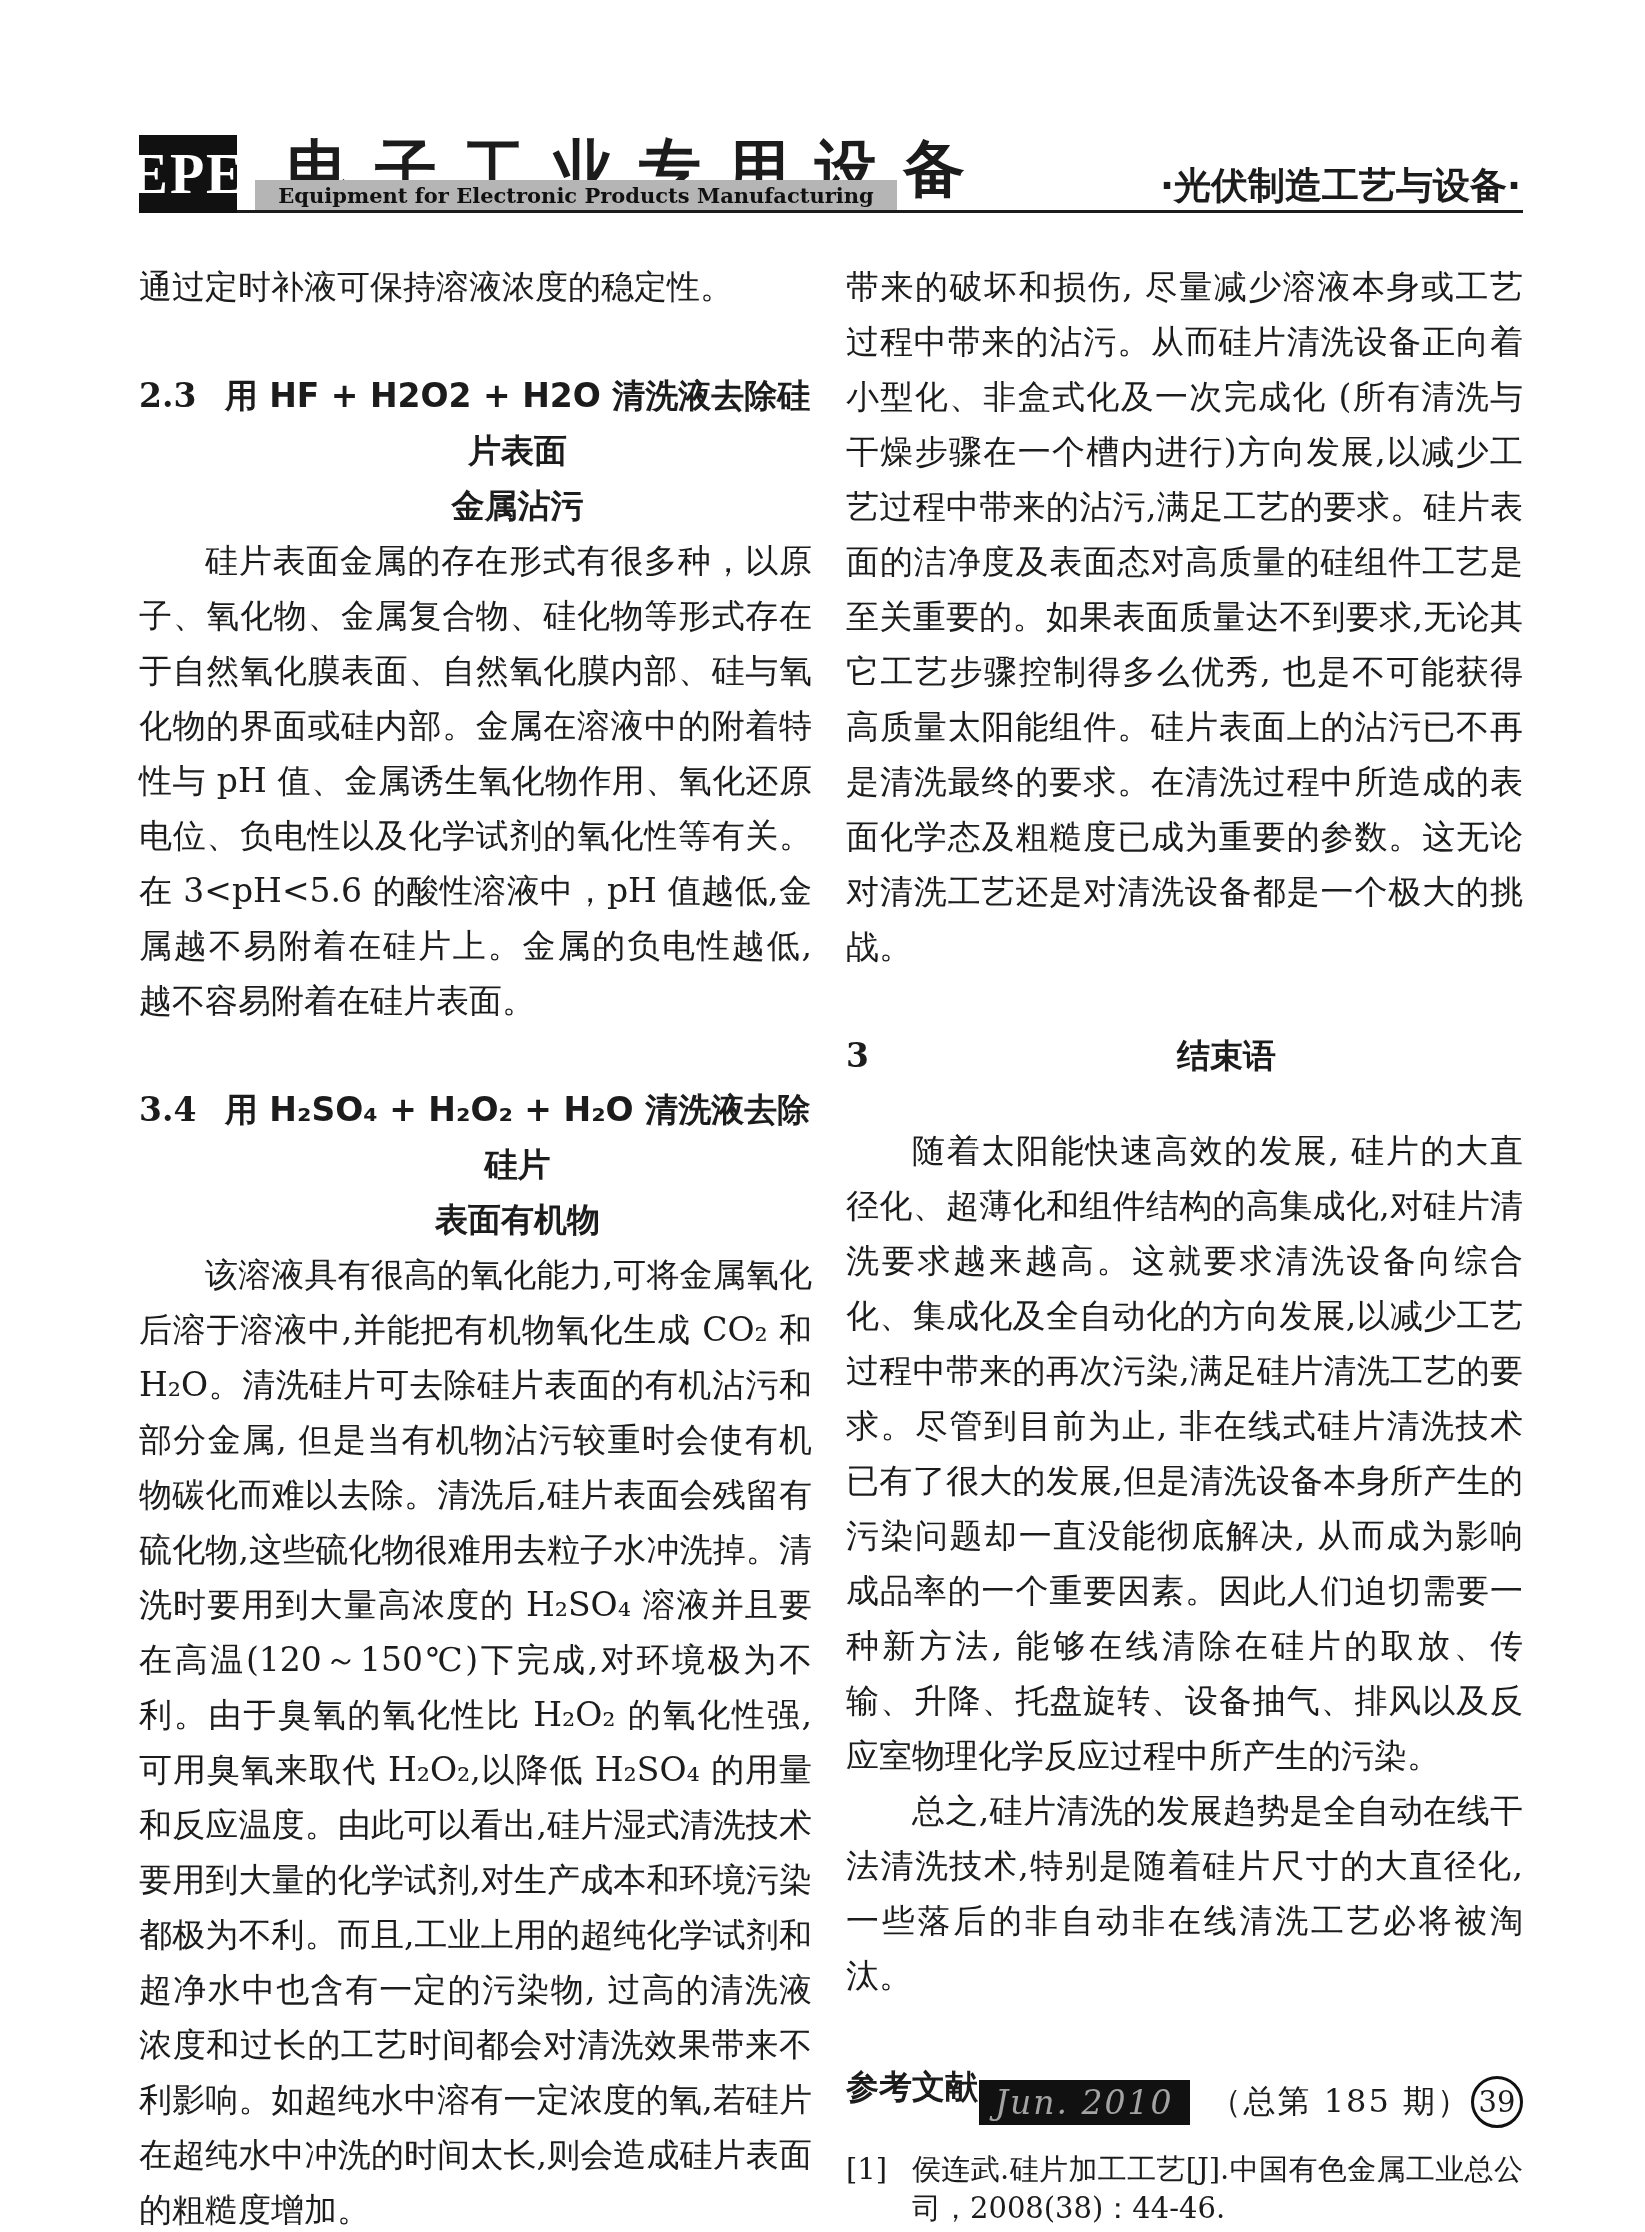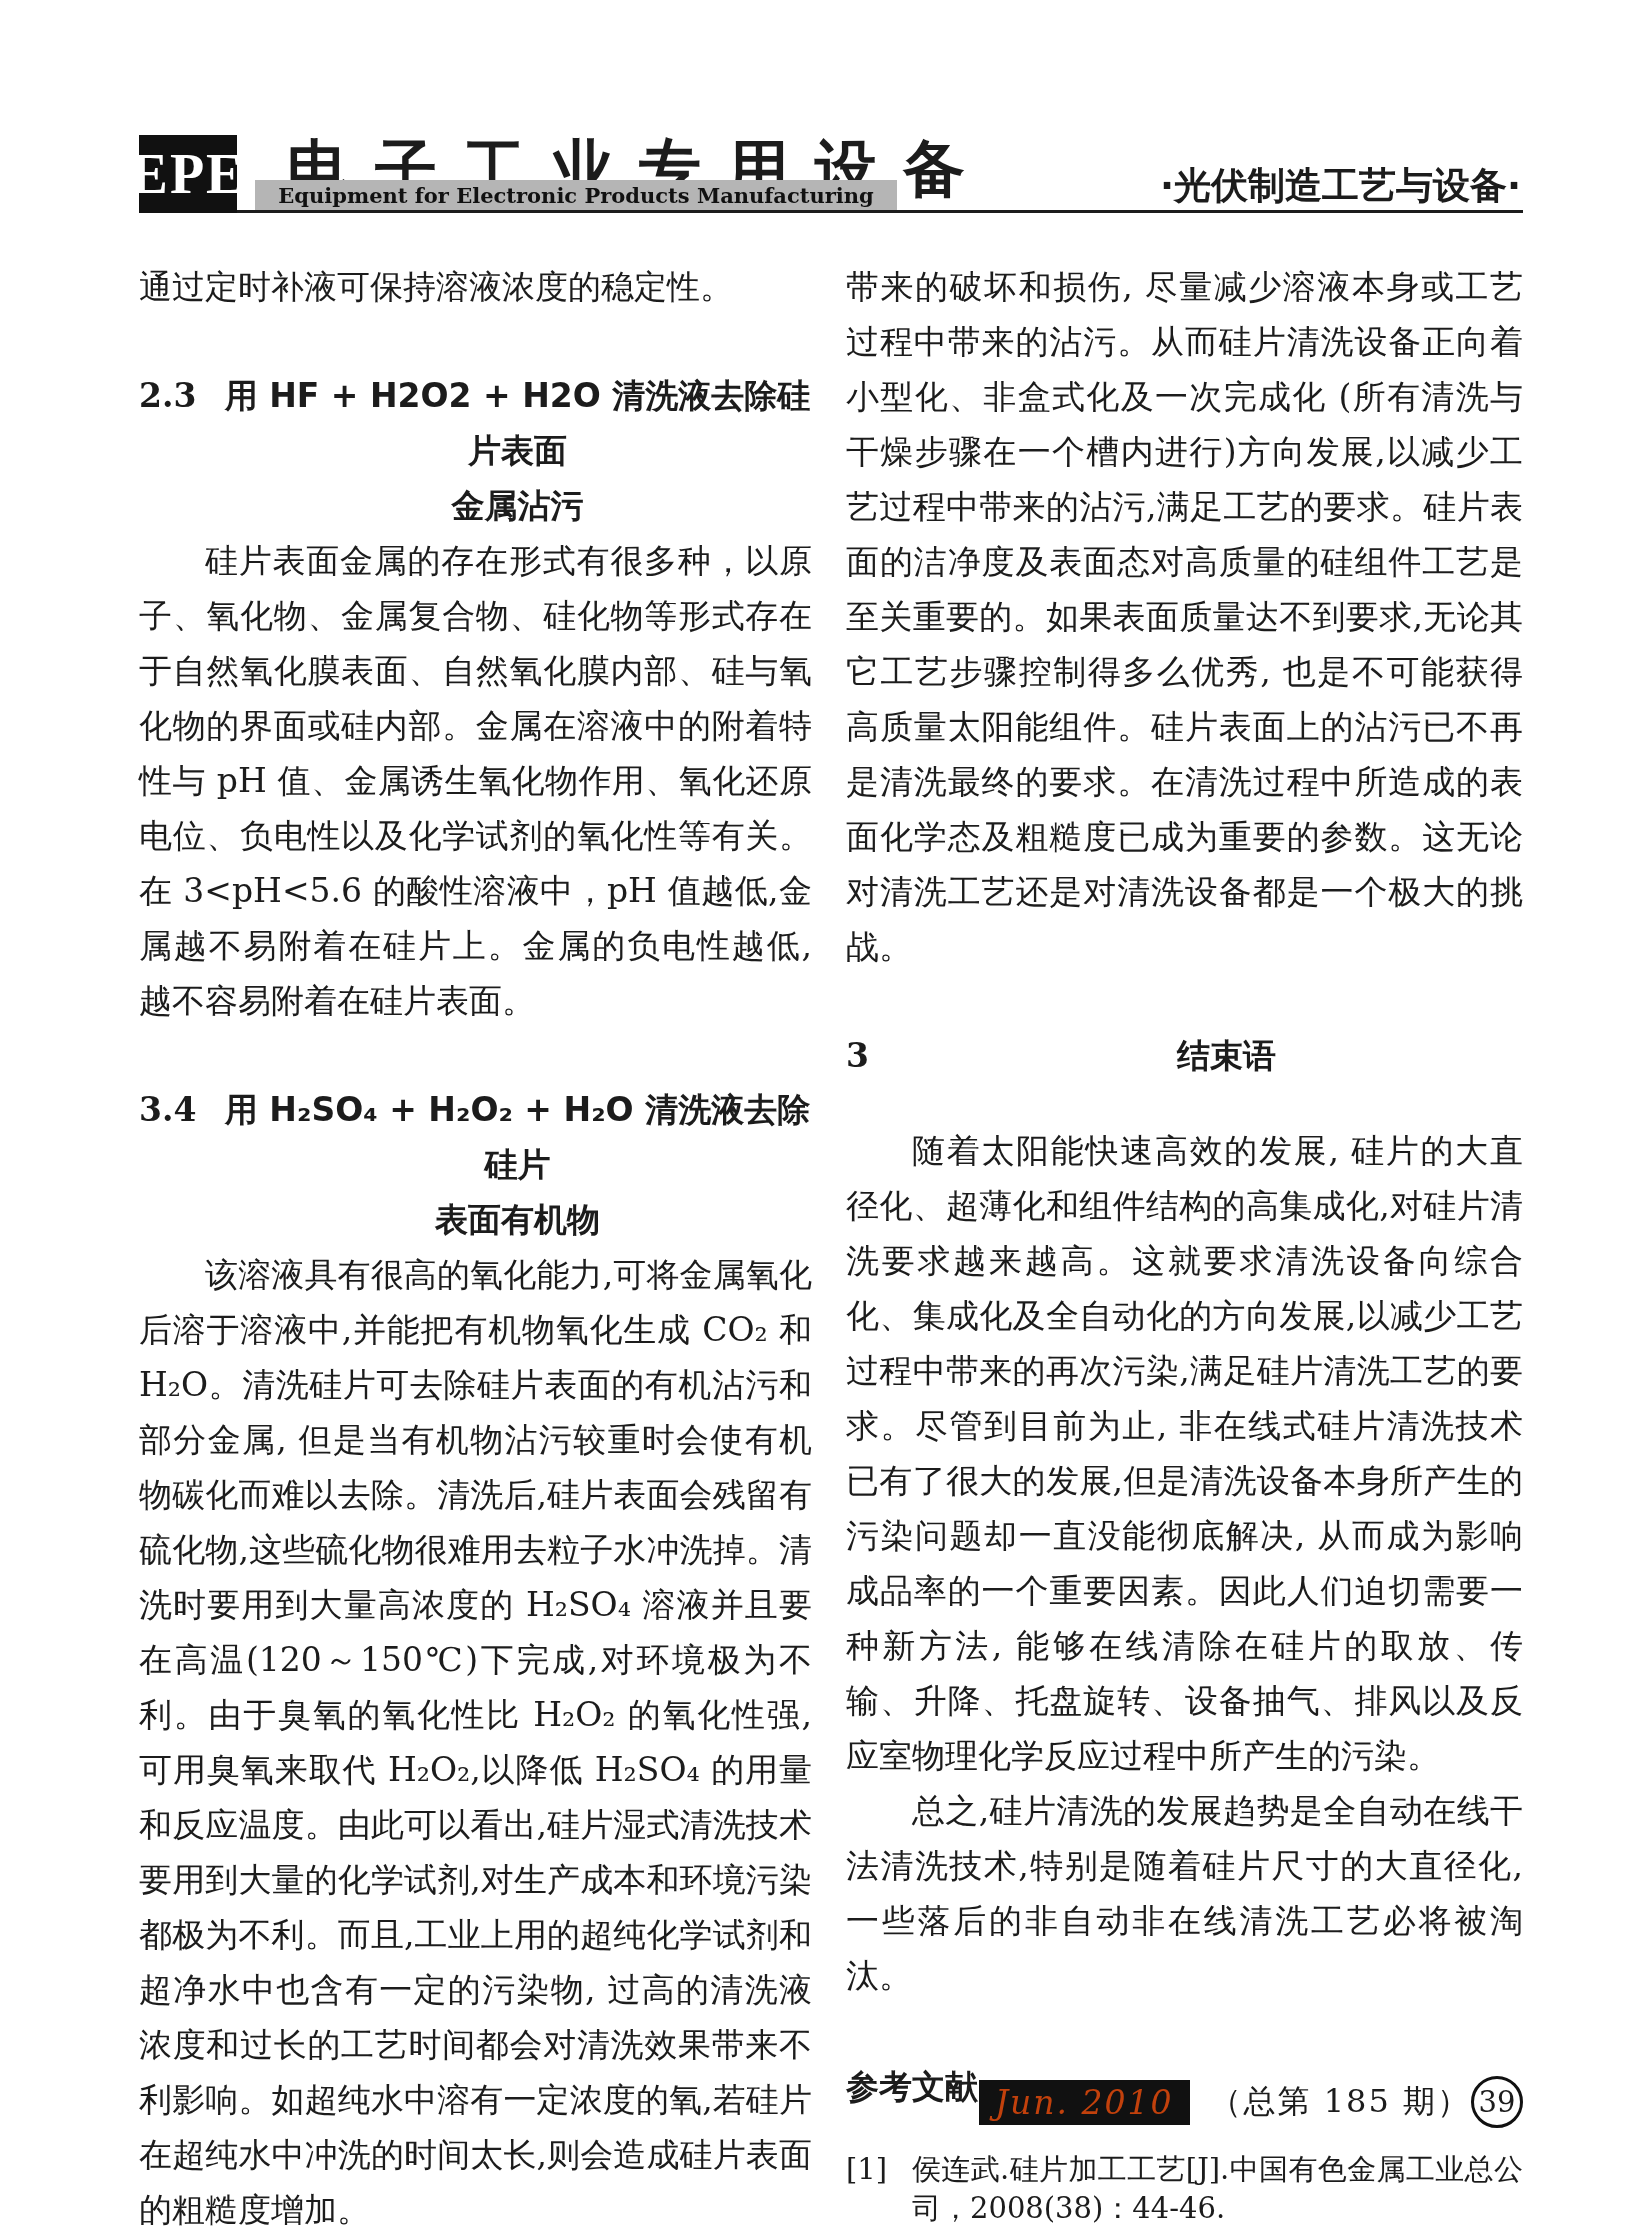--- a/index.html
+++ b/index.html
@@ -48,21 +48,21 @@
   .refs{font-size:29px;line-height:39px;}
   .ref{display:flex;margin:0 0 0 0;}
   .ref .rnum{flex:none;width:66px;}
   .ref .rtext{flex:1;text-align:justify;}
   
   .footer{
     position:absolute;top:2076px;right:123px;display:flex;align-items:center;
     font-size:32px;
   }
   .footer-date{
-    background:#111;color:#c2410c;font-style:italic;font-size:33px;
+    background:#111;color:#a3a3a3;font-style:italic;font-size:33px;
     padding:3px 16px;letter-spacing:2px;
   }
   .footer-issue{margin-left:20px;letter-spacing:2px;}
   .footer-page{
     width:46px;height:46px;border:3px solid #111;border-radius:50%;
     display:flex;align-items:center;justify-content:center;font-size:29px;
   }
 </style>
 </head>
 <body>

